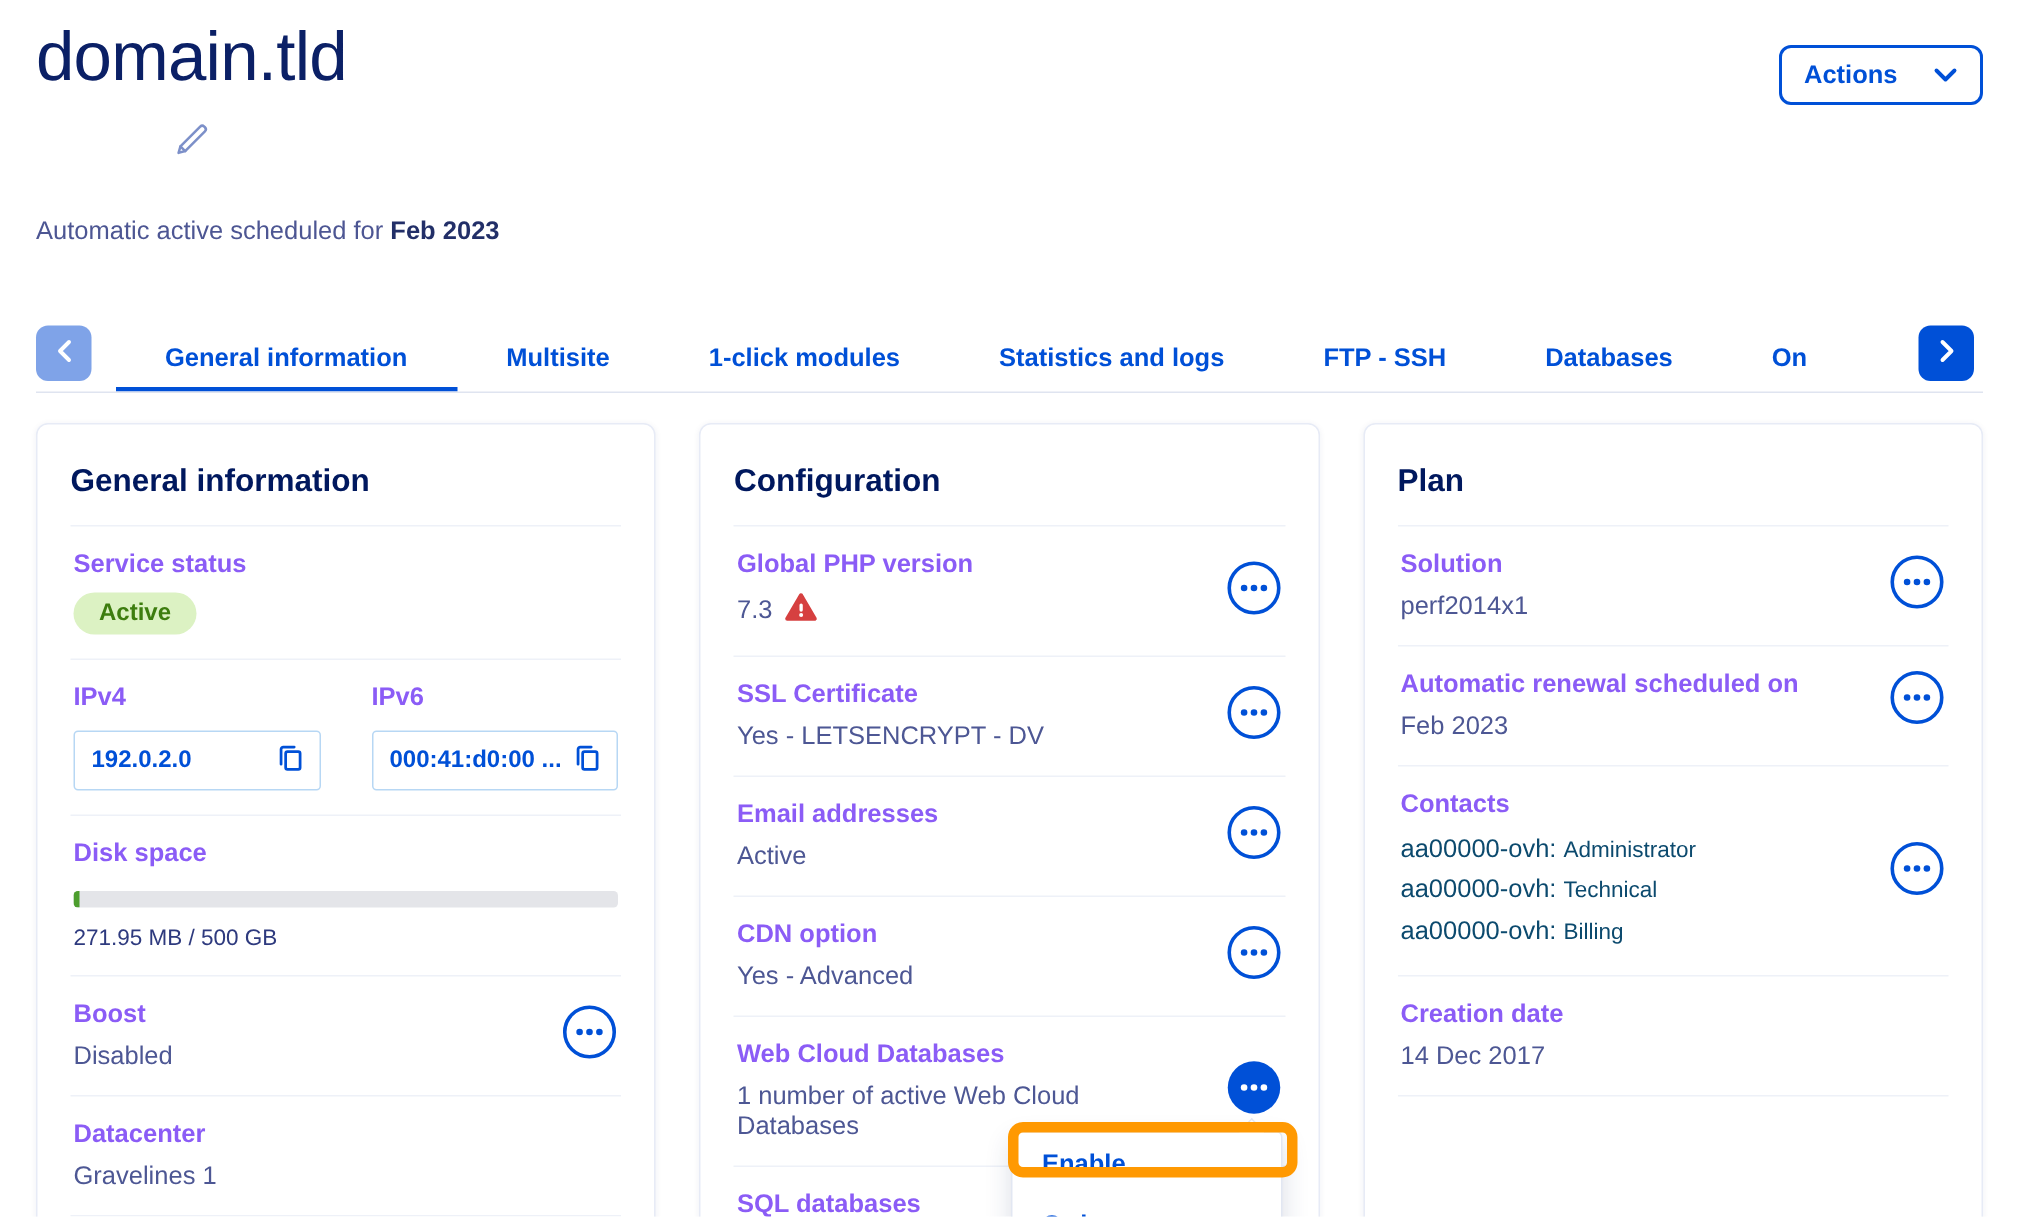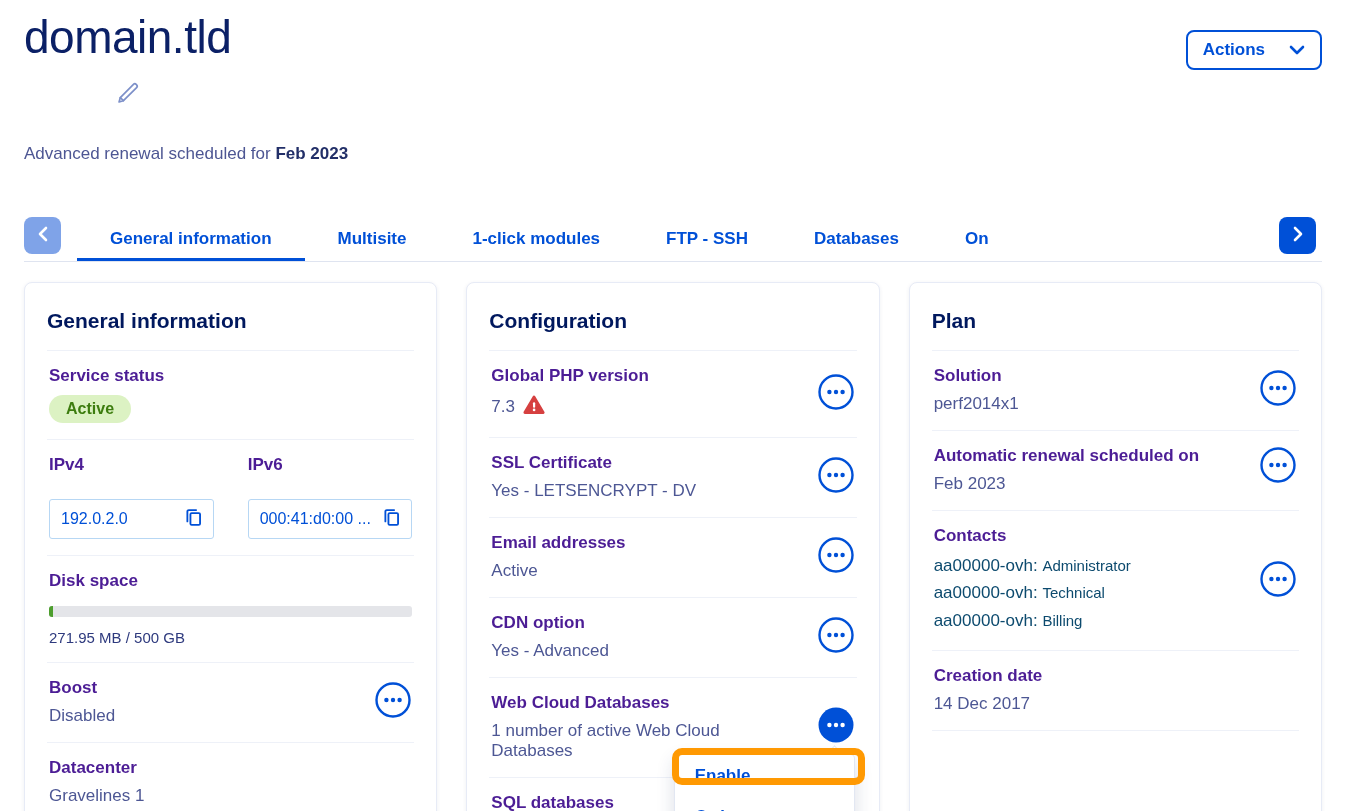--- a/index.html
+++ b/index.html
@@ -41,34 +41,34 @@
 
   
   .cards { display:grid; grid-template-columns:repeat(3,1fr); gap:29px; margin-top:20px; height:620px; }
   .card {
     background:#fff; border:1px solid #e7ebf6; border-radius:8px;
     box-shadow:0 1px 4px rgba(20,40,100,.07); padding:20px 22px 0; overflow:visible;
   }
   .card h2 { margin:6px 0 17px; font-size:21px; font-weight:700; color:#00185e; }
   .row { border-top:1px solid #eef1f8; padding:15px 2px 16px; display:flex; align-items:center; justify-content:space-between; position:relative; }
   .row-main { flex:1 1 auto; min-width:0; }
-  .label { font-size:17px; font-weight:700; color:#4c1d95; }
+  .label { font-size:17px; font-weight:700; color:#8b5cf6; }
   .value { font-size:17px; color:#4d5794; margin-top:8px; }
   .value-inline { display:flex; align-items:center; gap:8px; }
 
   .badge {
     display:inline-block; margin-top:9px; background:#dcf2c3; color:#3d7d0f;
     font-weight:700; font-size:16px; padding:5px 17px; border-radius:15px;
   }
 
   .ip-grid { display:grid; grid-template-columns:1fr 1fr; gap:34px; }
   .ip-box {
-    margin-top:24px; border:1px solid #b7d7f4; border-radius:3px; background:#fff;
+    margin-top:12px; border:1px solid #b7d7f4; border-radius:3px; background:#fff;
     display:flex; align-items:center; justify-content:space-between;
-    padding:7px 9px 7px 11px; color:#0050d7; font-weight:400; font-size:16px; min-height:37px;
+    padding:7px 9px 7px 11px; color:#0050d7; font-weight:700; font-size:16px; min-height:37px;
   }
   .ip-box .ip-text { overflow:hidden; white-space:nowrap; text-overflow:clip; }
   .copy-btn { background:none; border:none; padding:0 0 0 6px; cursor:pointer; flex:none; display:flex; }
 
   .progress { margin-top:15px; height:11px; background:#e4e5e9; border-radius:3px; position:relative; overflow:hidden; }
   .progress-fill { position:absolute; left:0; top:0; bottom:0; width:4px; background:#4d9e2e; }
   .disk-usage { margin-top:12px; font-size:15px; color:#2e3a7e; }
 
   .dots-btn { background:none; border:none; padding:0; cursor:pointer; flex:none; margin-left:12px; display:flex; }
 
@@ -112,34 +112,35 @@
     </div>
     <button class="actions-btn">
       <span>Actions</span>
       <span>
         <svg viewBox="0 0 16 10" width="16" height="10" fill="none" stroke="#0050d7" stroke-width="2.6" stroke-linecap="round" stroke-linejoin="round">
             <path d="M2 2 l6 6 6-6"></path>
           </svg>
       </span>
     </button>
   </div>
-  <p class="subtitle"><span>Advanced renewal scheduled for </span><b>Feb 2023</b></p>
+  <p class="subtitle"><span>Automatic active scheduled for </span><b>Feb 2023</b></p>
 
   <div class="tabbar">
     <button class="scroll-btn prev">
       <span>
         <svg viewBox="0 0 10 16" width="10" height="16" fill="none" stroke="#ffffff" stroke-width="2.6" stroke-linecap="round" stroke-linejoin="round">
             <path d="M8 2 L2 8 l6 6"></path>
           </svg>
       </span>
     </button>
     <div class="tabs">
       <div class="tab active">General information</div>
       <div class="tab">Multisite</div>
       <div class="tab">1-click modules</div>
+      <div class="tab">Statistics and logs</div>
       <div class="tab">FTP - SSH</div>
       <div class="tab">Databases</div>
       <div class="tab">On</div>
     </div>
     <button class="scroll-btn next">
       <span>
         <svg viewBox="0 0 10 16" width="10" height="16" fill="none" stroke="#ffffff" stroke-width="2.6" stroke-linecap="round" stroke-linejoin="round">
             <path d="M2 2 l6 6 -6 6"></path>
           </svg>
       </span>

